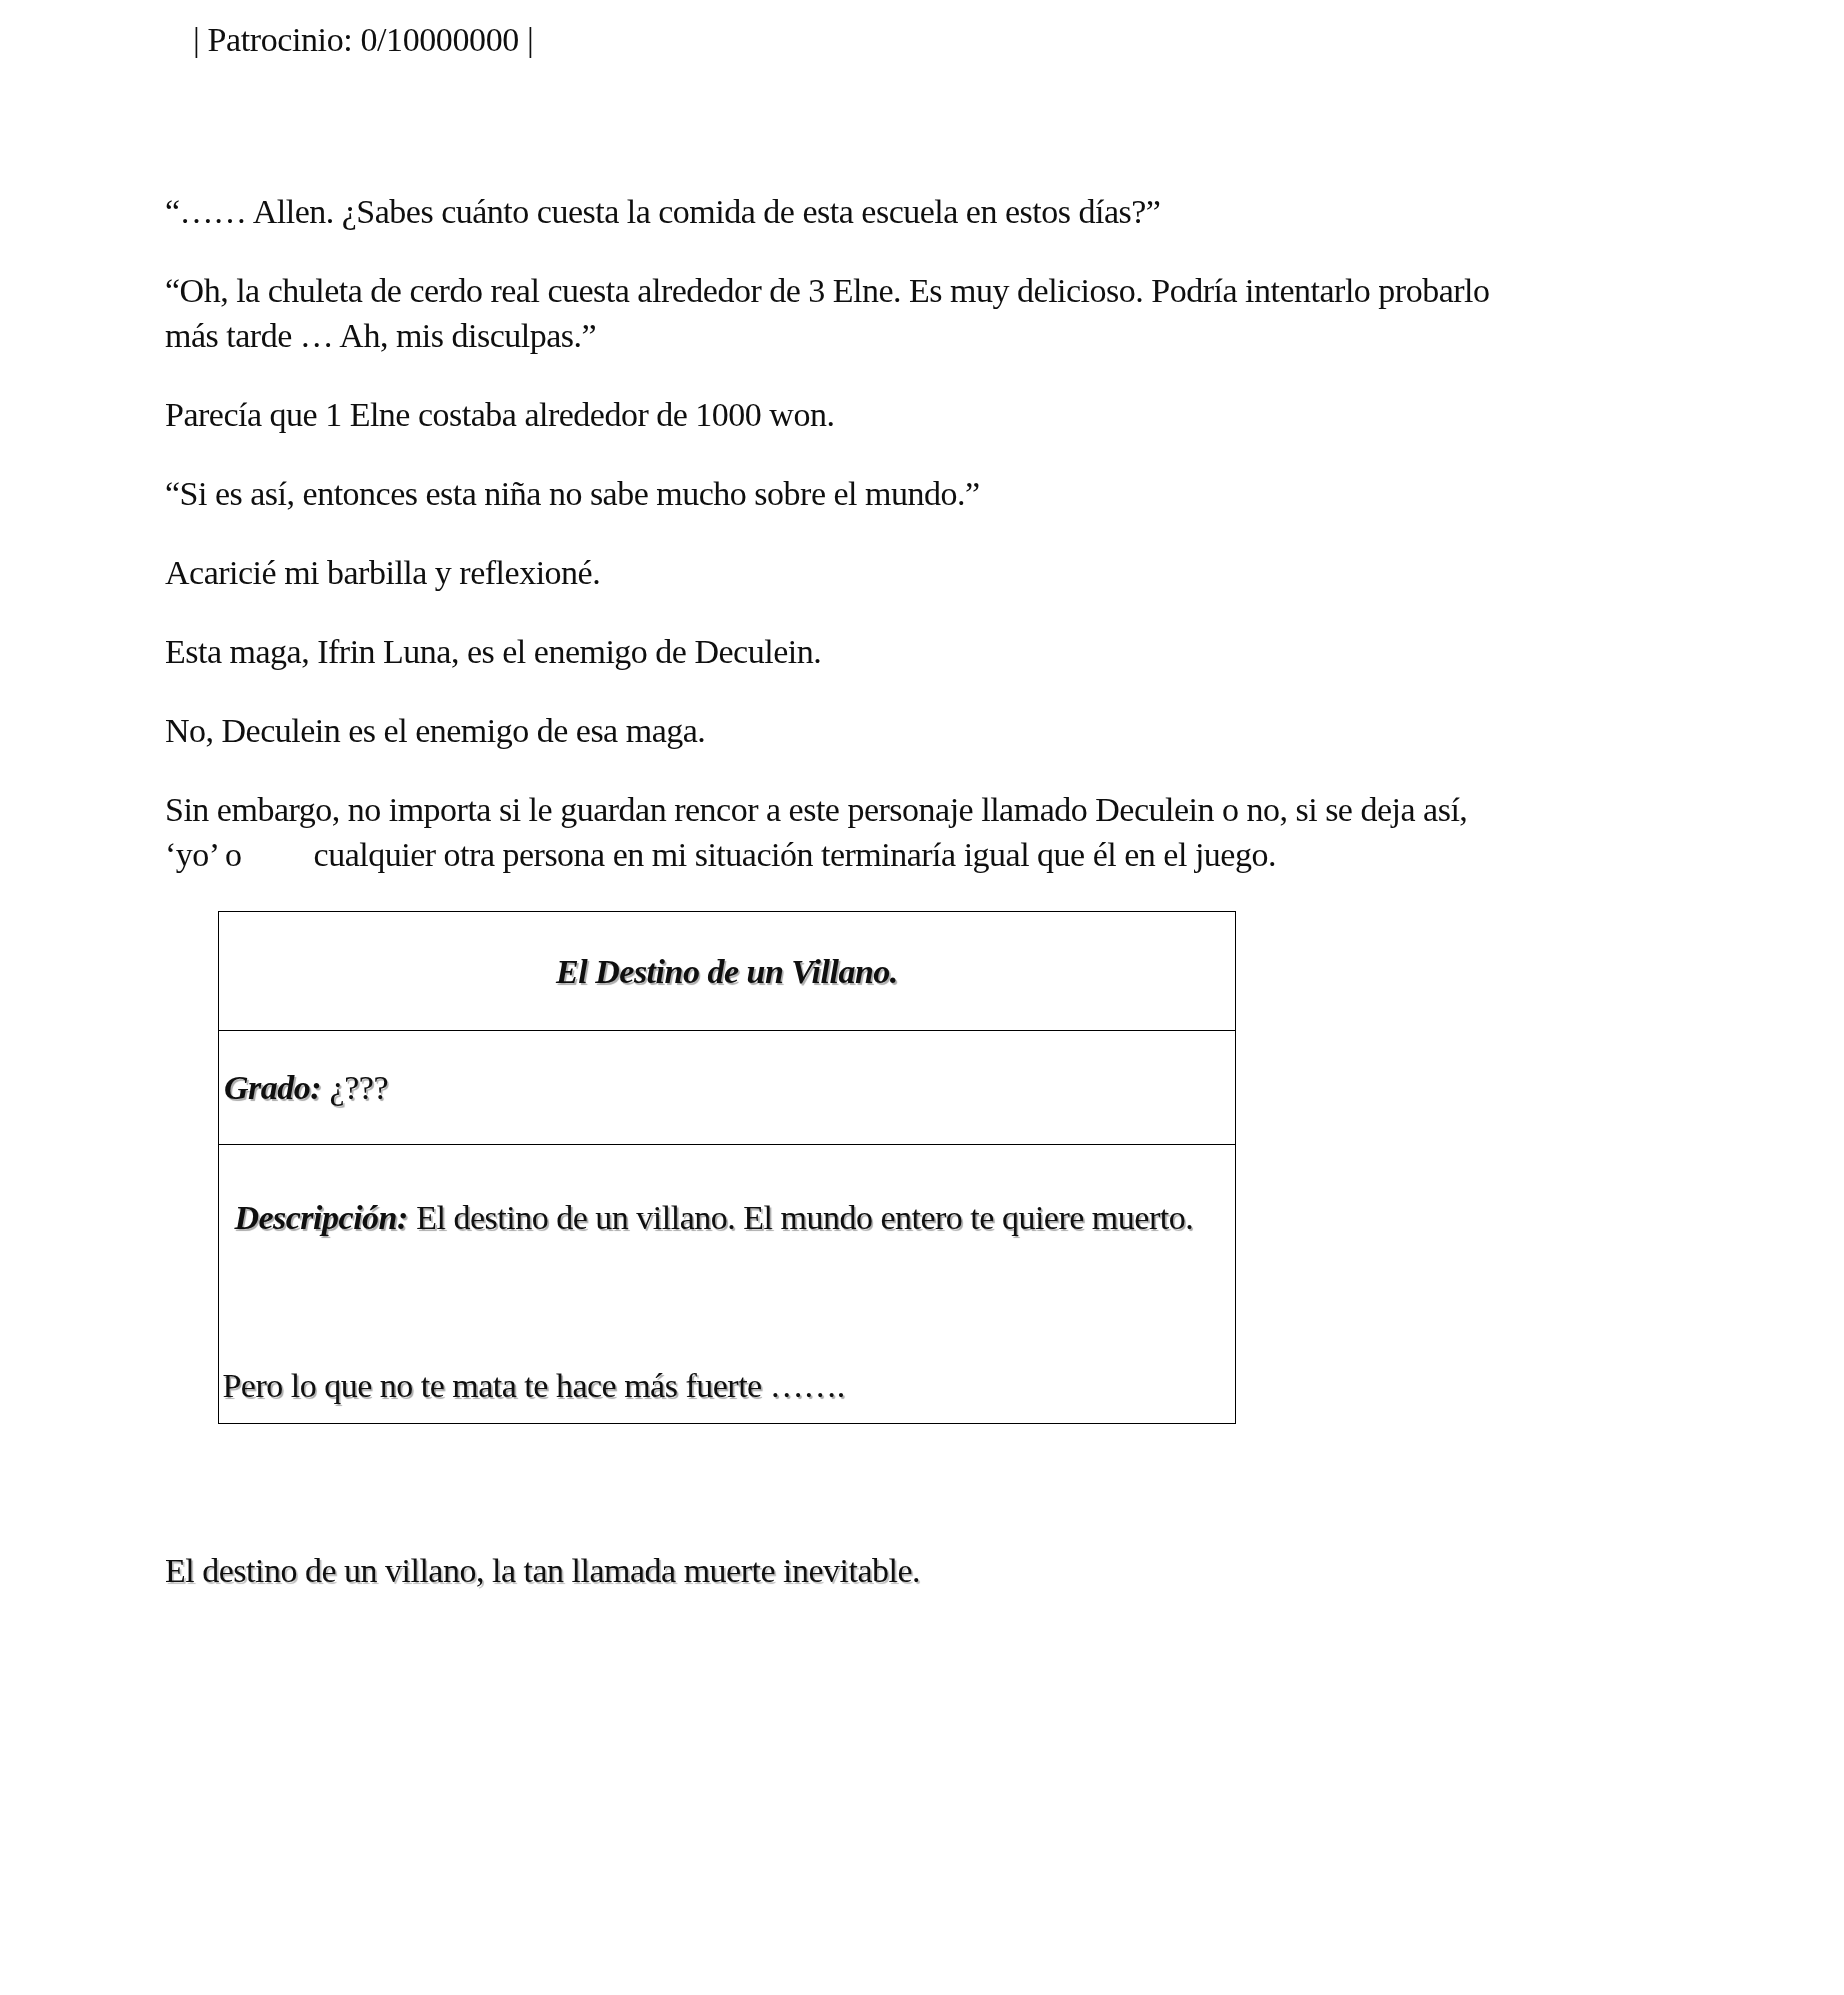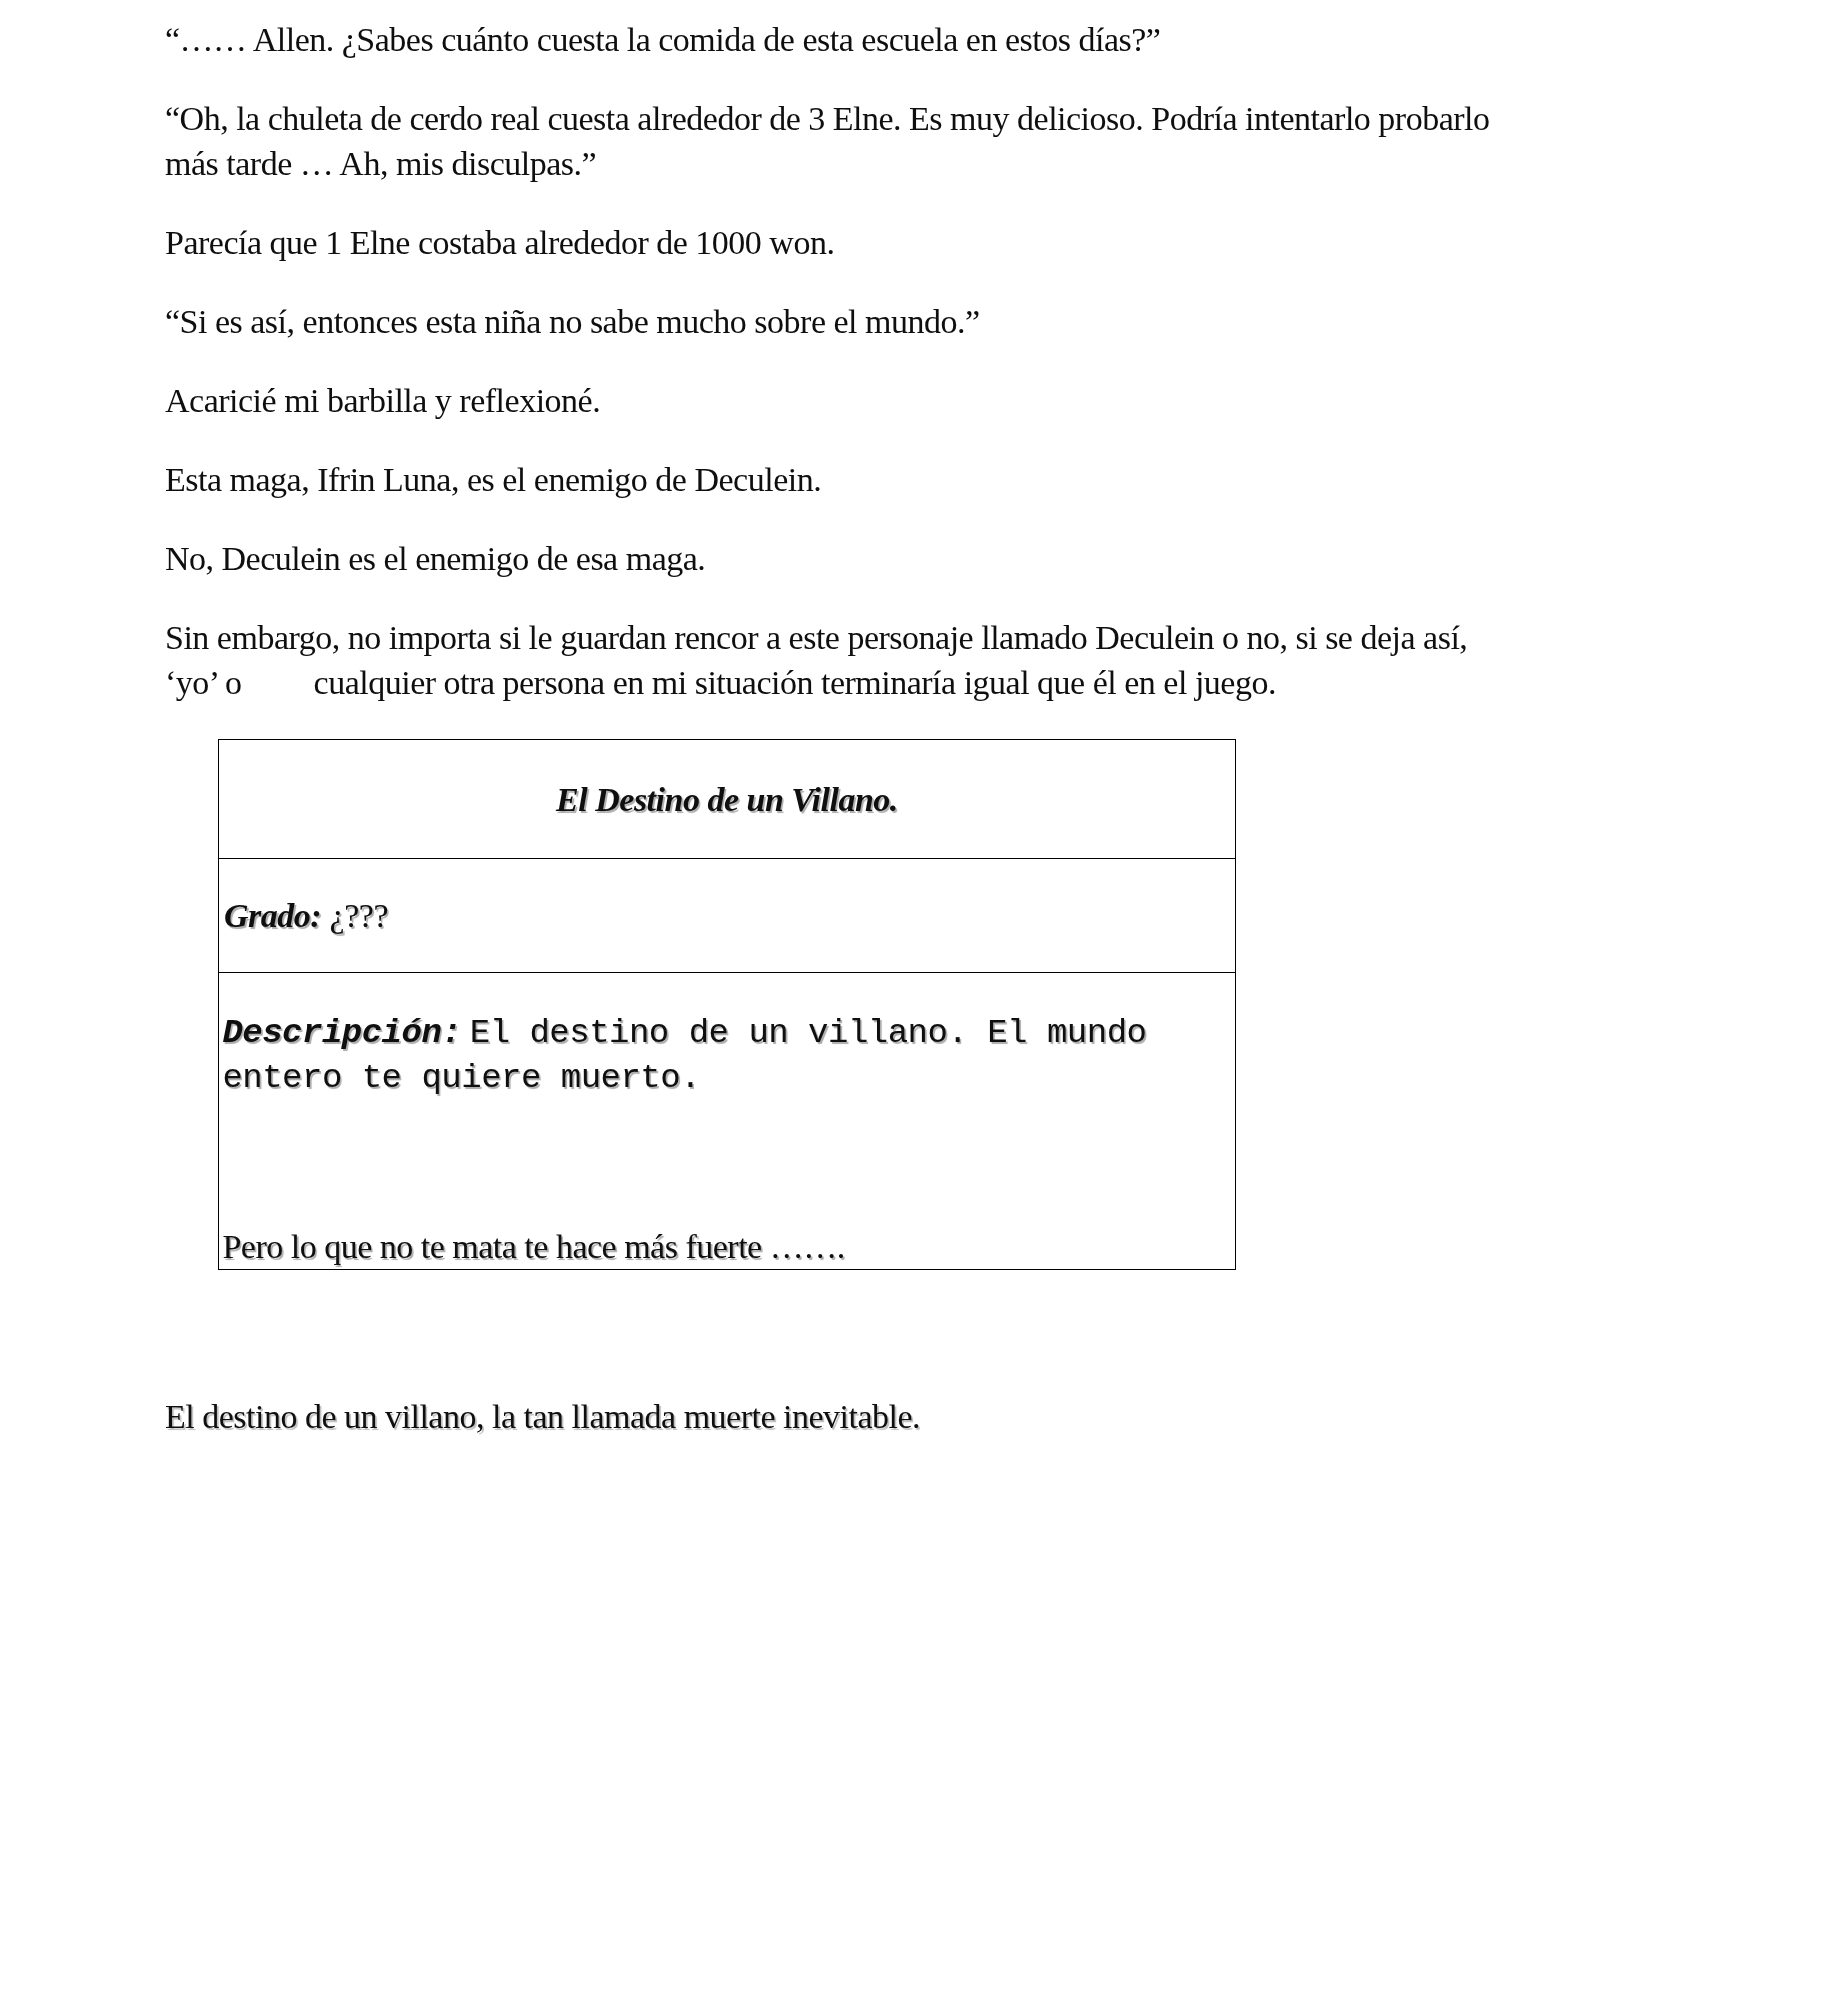--- a/index.html
+++ b/index.html
@@ -51,35 +51,36 @@
     vertical-align:middle;
     padding-left:5px;
   }
   td.desc-cell {
     height:279px;
     vertical-align:top;
     padding:38px 5.1px 0 3.4px;
   }
   .bi { font-weight:bold; font-style:italic; }
   .label-gap { margin-right:8.5px; }
-  .desc-line { font-size:34px; line-height:45px; margin:0;font-family:Liberation Mono, monospace; }
+  .desc-line { font-size:34px; line-height:45px; margin:12px; }
   .desc-extra { font-size:34px; line-height:45px; margin:123px 0 0 0; }
   p.footer-par {
     font-size:34px;
     line-height:45px;
     letter-spacing:-0.5px;
     margin:124px 0 0 0;
     text-shadow:1.7px 1.7px 0.8px rgba(0,0,0,0.25);
   }
 </style>
 </head>
 <body>
 
 <div class="page">
 
+  <div class="doc-header">| Patrocinio: 0/10000000 |</div>
 
   <div class="content">
     <p class="body-par">“…… Allen. ¿Sabes cuánto cuesta la comida de esta escuela en estos días?”</p>
     <p class="body-par">“Oh, la chuleta de cerdo real cuesta alrededor de 3 Elne. Es muy delicioso. Podría intentarlo probarlo más tarde … Ah, mis disculpas.”</p>
     <p class="body-par">Parecía que 1 Elne costaba alrededor de 1000 won.</p>
     <p class="body-par">“Si es así, entonces esta niña no sabe mucho sobre el mundo.”</p>
     <p class="body-par">Acaricié mi barbilla y reflexioné.</p>
     <p class="body-par">Esta maga, Ifrin Luna, es el enemigo de Deculein.</p>
     <p class="body-par">No, Deculein es el enemigo de esa maga.</p>
     <p class="body-par">Sin embargo, no importa si le guardan rencor a este personaje llamado Deculein o no, si se deja así, ‘yo’ o &nbsp;&nbsp;&nbsp;&nbsp;&nbsp;&nbsp;&nbsp; cualquier otra persona en mi situación terminaría igual que él en el juego.</p>

